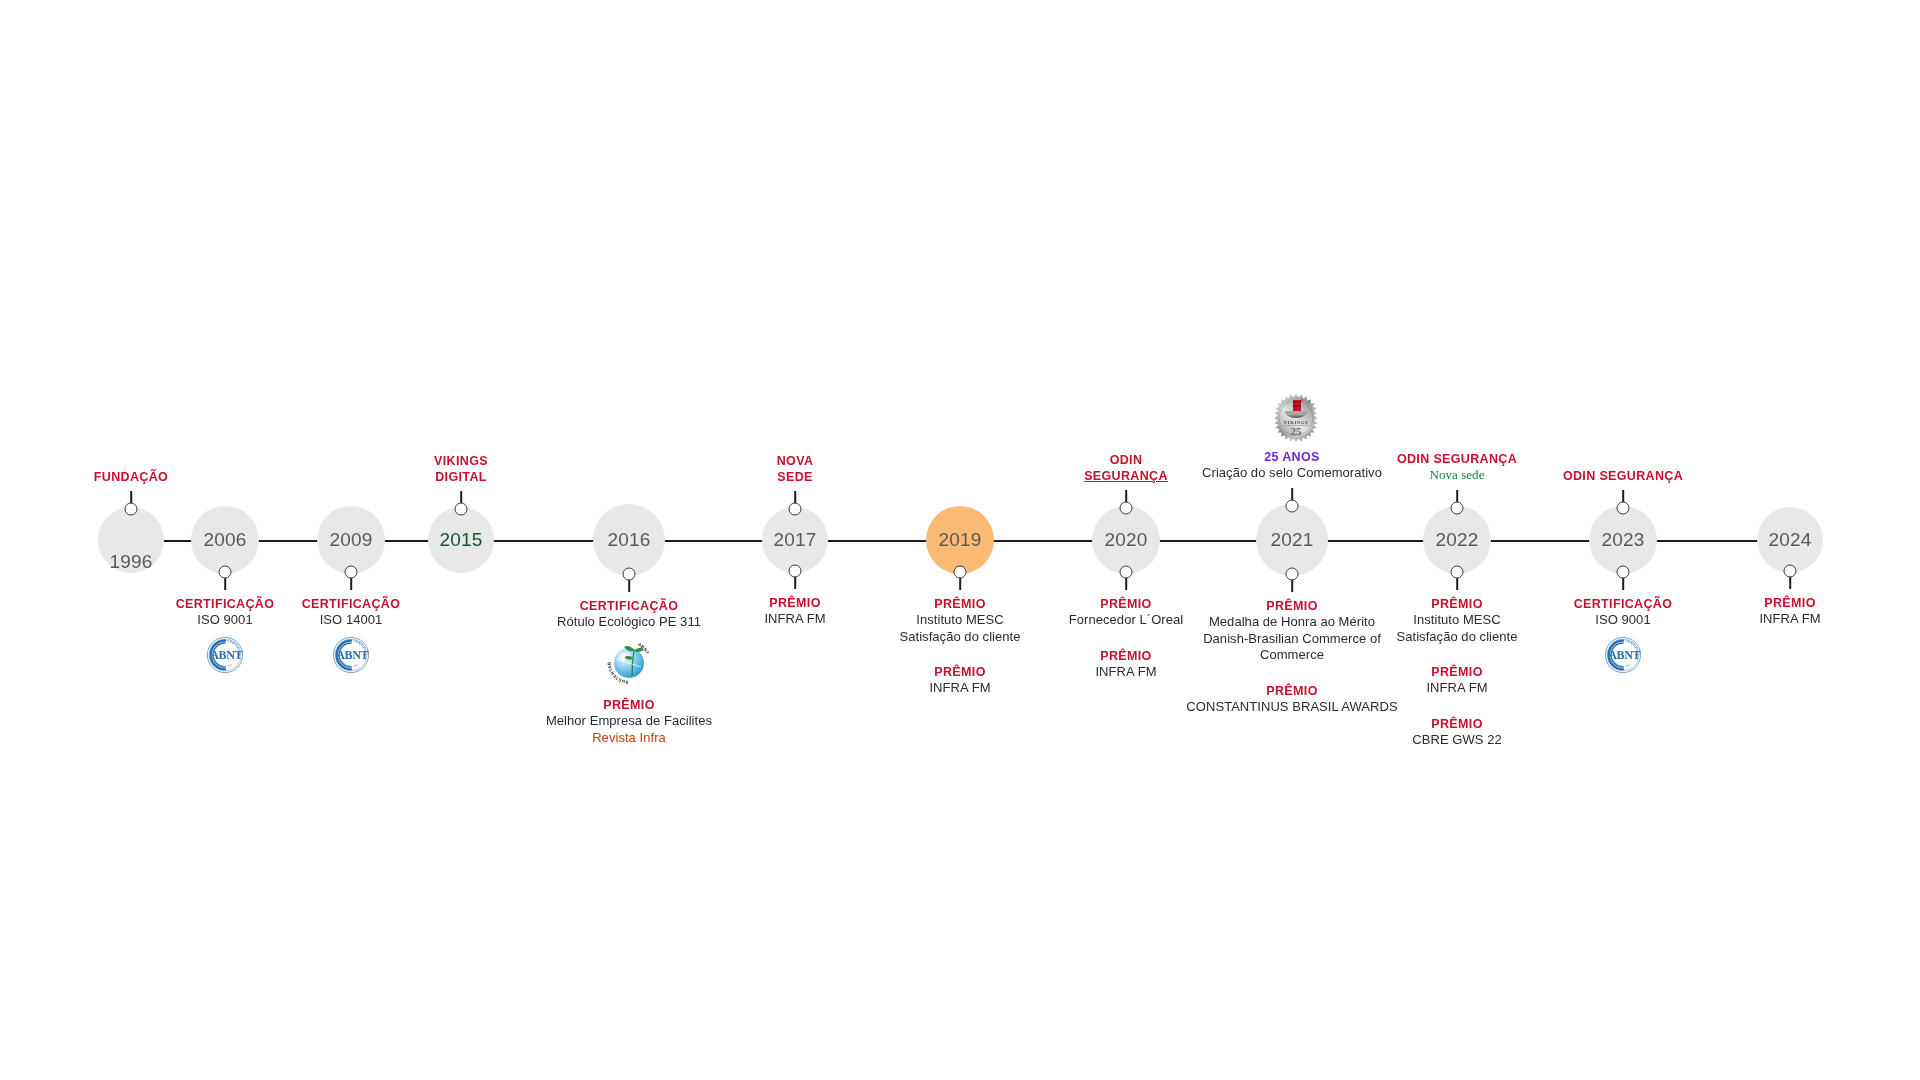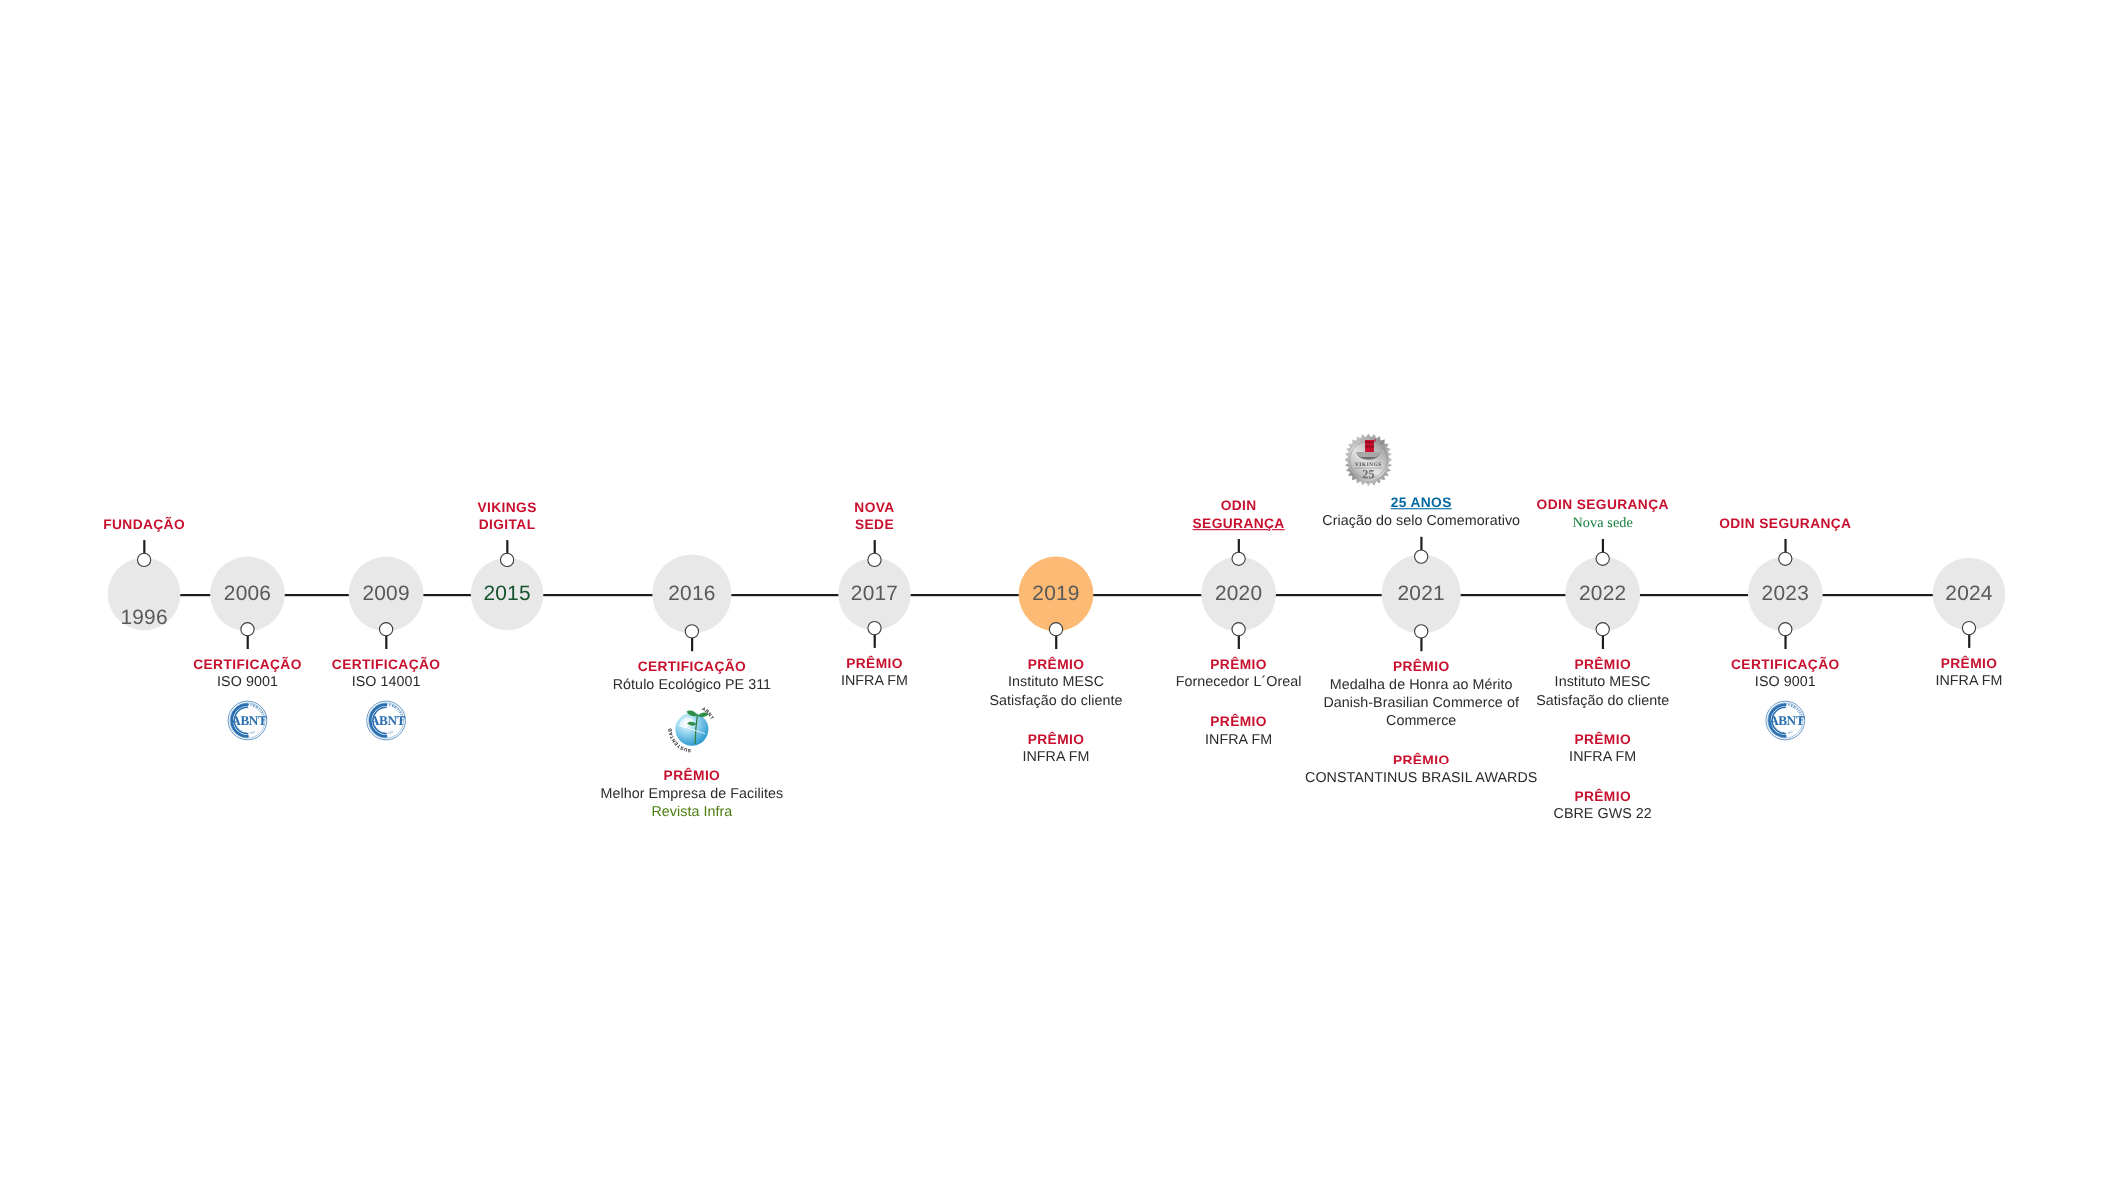--- a/index.html
+++ b/index.html
@@ -233,21 +233,21 @@
     <g fill="#1b1b1b" font-family="Liberation Sans, sans-serif" font-weight="bold" font-size="8.6" letter-spacing="0.7">
       <text><textPath href="#sArcL" startOffset="2%">SUSTENTABILIDADE</textPath></text>
       <text><textPath href="#sArcTR" startOffset="30%">ABNT</textPath></text>
     </g>
   </svg>
       </div>
       <div class="label below" style="left: 629px; top: 697px;">
         <div class="lbl-group">
           <div class="lbl-title" style="color: rgb(200, 16, 46);">PRÊMIO</div>
           <div class="lbl-sub" style="color: rgb(43, 43, 43);">Melhor Empresa de Facilites</div>
-          <div class="lbl-sub" style="color: #4d7c0f;">Revista Infra</div>
+          <div class="lbl-sub" style="color: #c2410c;">Revista Infra</div>
         </div>
       </div>
       <div class="node" style="left: 795px; width: 66px; height: 66px; background: rgb(232, 232, 232);">
         <span style="color: rgb(89, 89, 89);">2017</span>
       </div>
       <div class="stem" style="left: 795px; top: 491px; height: 18px; background: rgb(29, 29, 29);"></div>
       <div class="ring" style="left: 795px; top: 509px;"></div>
       <div class="label above" style="left: 795px; top: 453px;">
         <div class="lbl-group">
           <div class="lbl-title" style="color: rgb(200, 16, 46);">NOVA</div>
@@ -303,25 +303,25 @@
           <div class="lbl-sub" style="color: rgb(43, 43, 43);">INFRA FM</div>
         </div>
       </div>
       <div class="node" style="left: 1292px; width: 72px; height: 72px; background: rgb(232, 232, 232);">
         <span style="color: rgb(89, 89, 89);">2021</span>
       </div>
       <div class="stem" style="left: 1292px; top: 488px; height: 18px; background: rgb(29, 29, 29);"></div>
       <div class="ring" style="left: 1292px; top: 506px;"></div>
       <div class="label above" style="left: 1292px; top: 449px;">
         <div class="lbl-group">
-          <div class="lbl-title" style="color: #0369a1; text-decoration: underline;">25 ANOS</div>
+          <div class="lbl-title" style="color: #6d28d9;">25 ANOS</div>
           <div class="lbl-sub" style="color: rgb(43, 43, 43);">Criação do selo Comemorativo</div>
         </div>
       </div>
-      <div class="badge" style="left: 1244px; top: 393px;">
+      <div class="badge" style="left: 1296px; top: 393px;">
   <svg width="50" height="50" viewBox="0 0 100 100">
     <defs>
       <linearGradient id="silver" x1="0" y1="0" x2="1" y2="1">
         <stop offset="0%" stop-color="#f2f2f2"></stop>
         <stop offset="22%" stop-color="#b9b9b9"></stop>
         <stop offset="48%" stop-color="#8d8d8d"></stop>
         <stop offset="70%" stop-color="#c9c9c9"></stop>
         <stop offset="100%" stop-color="#6f6f6f"></stop>
       </linearGradient>
       <linearGradient id="silver2" x1="0" y1="1" x2="1" y2="0">

